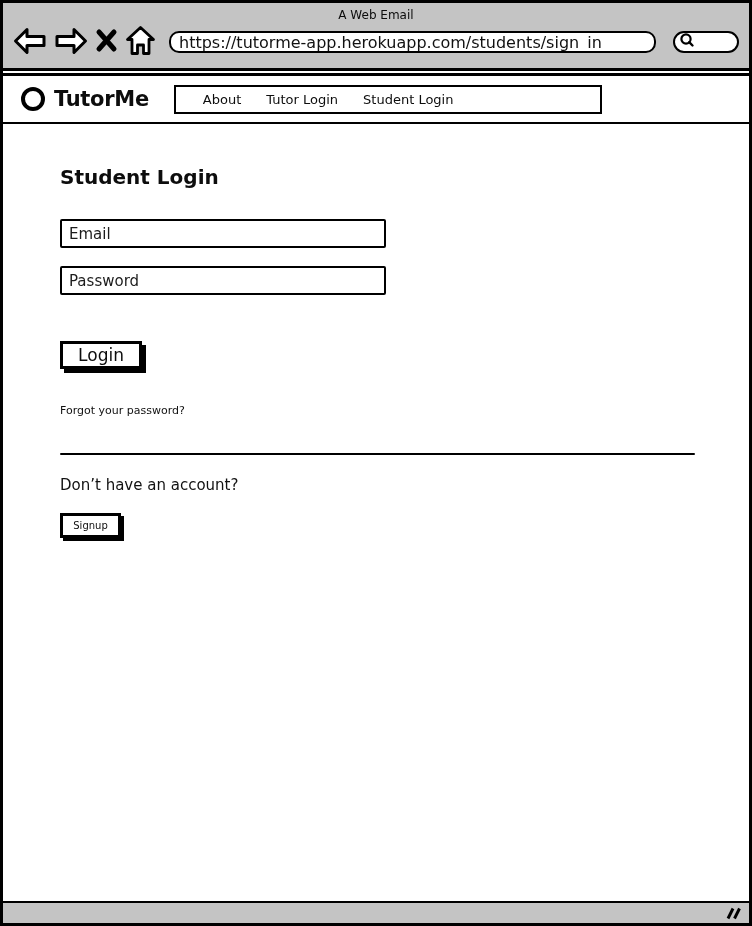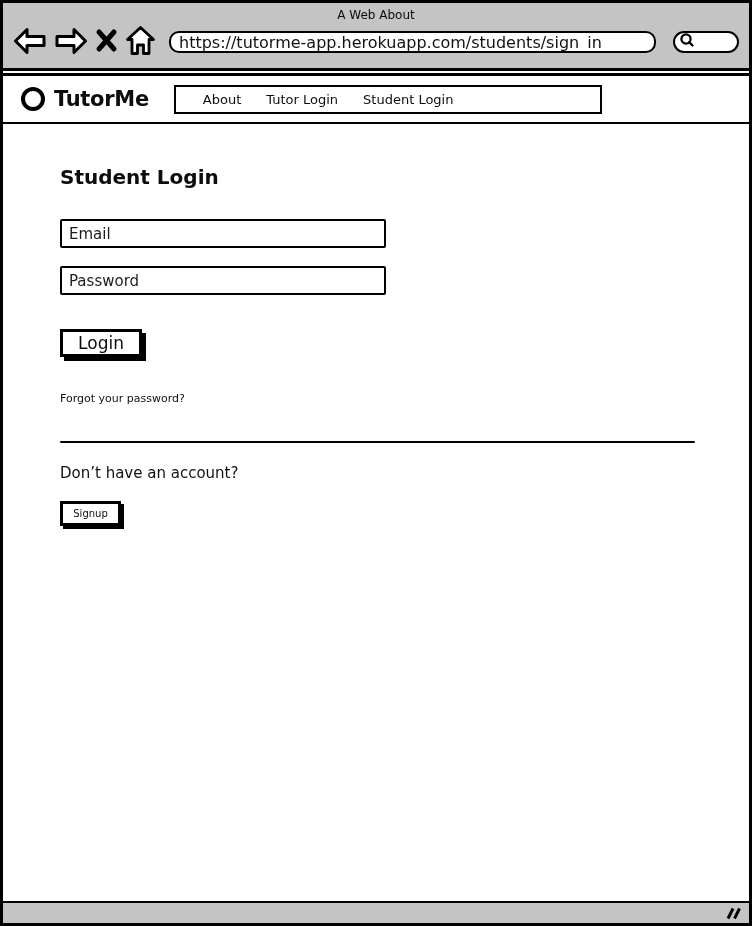--- a/index.html
+++ b/index.html
@@ -147,21 +147,21 @@
     align-items: center;
     justify-content: center;
     background: #fff;
     border: 3px solid #000;
     box-shadow: 4px 4px 0 0 #000;
     font-family: inherit;
     color: #0d0d0d;
     cursor: pointer;
   }
   .login-btn {
-    margin-top: 34px;
+    margin-top: 46px;
     width: 82px; height: 28px;
     font-size: 17px;
   }
   .forgot {
     margin-top: 35px;
     font-size: 11px;
     cursor: pointer;
     display: inline-block;
   }
   .divider {
@@ -193,21 +193,21 @@
     position: absolute;
     right: 7px; bottom: 3px;
     cursor: nwse-resize;
     display: flex;
   }
 </style>
 </head>
 <body>
 
 <div class="chrome">
-  <div class="chrome-title">A Web About</div>
+  <div class="chrome-title">A Web Email</div>
   <div class="toolbar">
 
     <button class="icon-btn">
       <span>
         <svg width="34" height="30" viewBox="0 0 34 30">
           <polygon points="31,10.5 14,10.5 14,3.5 2.5,15 14,26.5 14,19.5 31,19.5" fill="#fff" stroke="#000" stroke-width="3" stroke-linejoin="round"></polygon>
         </svg>
       </span>
     </button>
 

